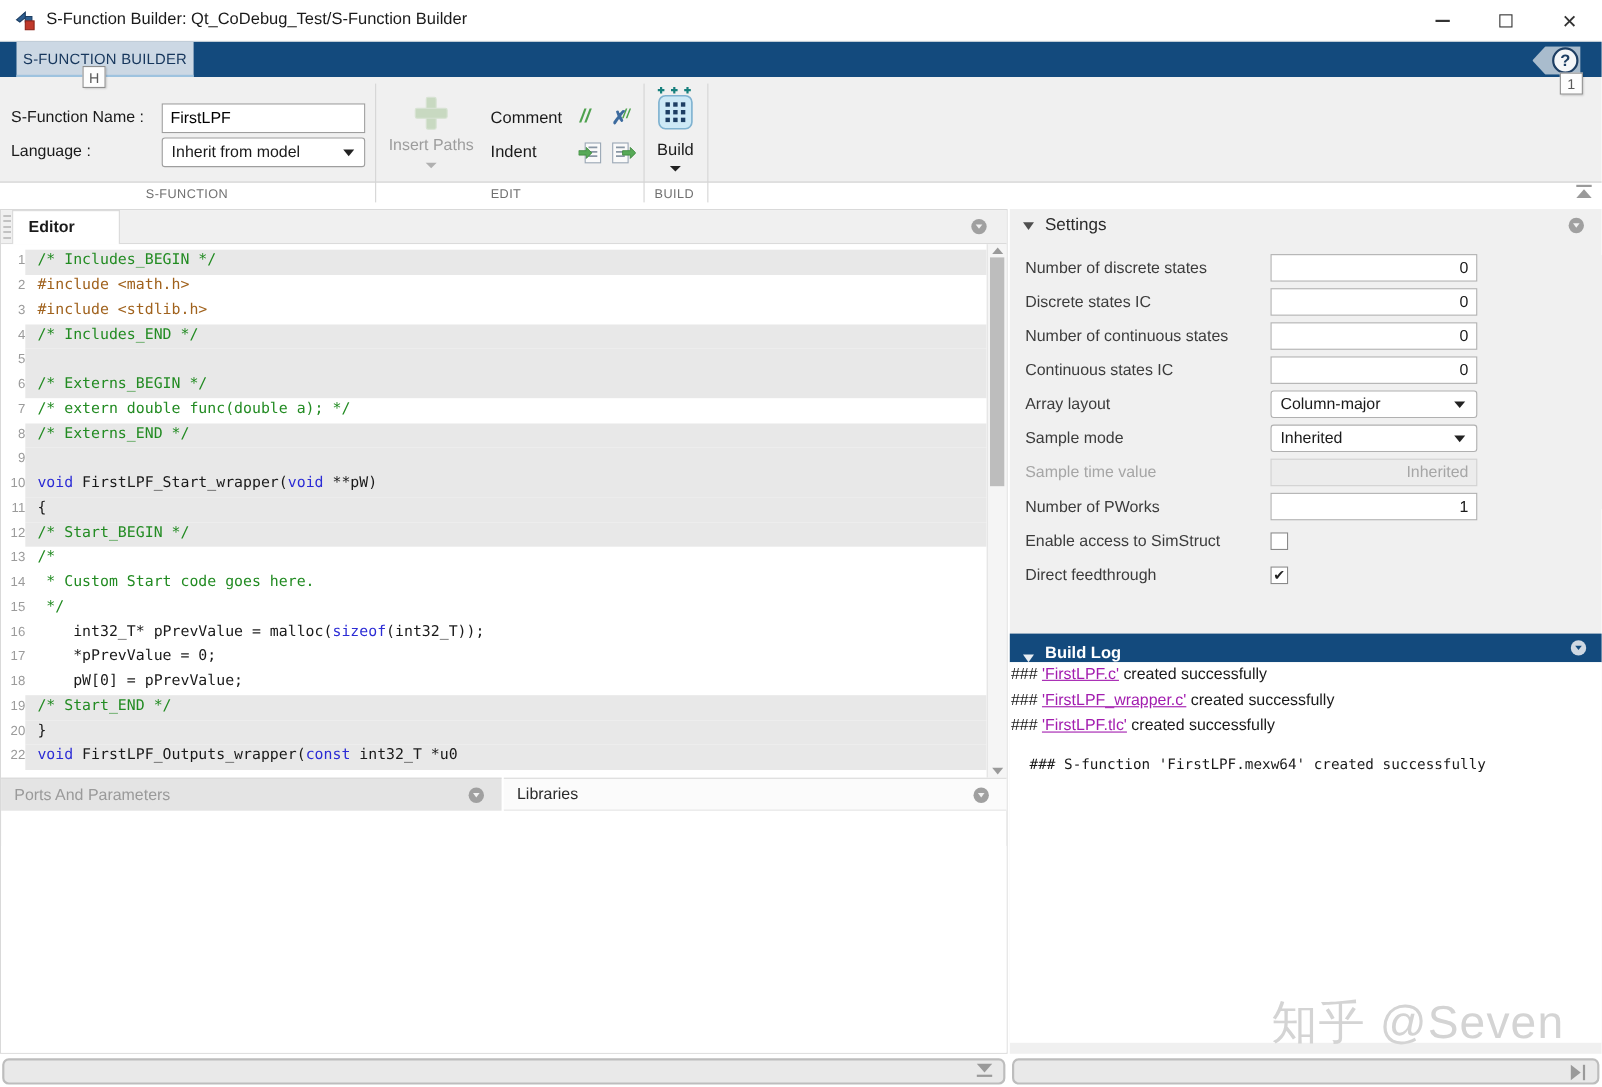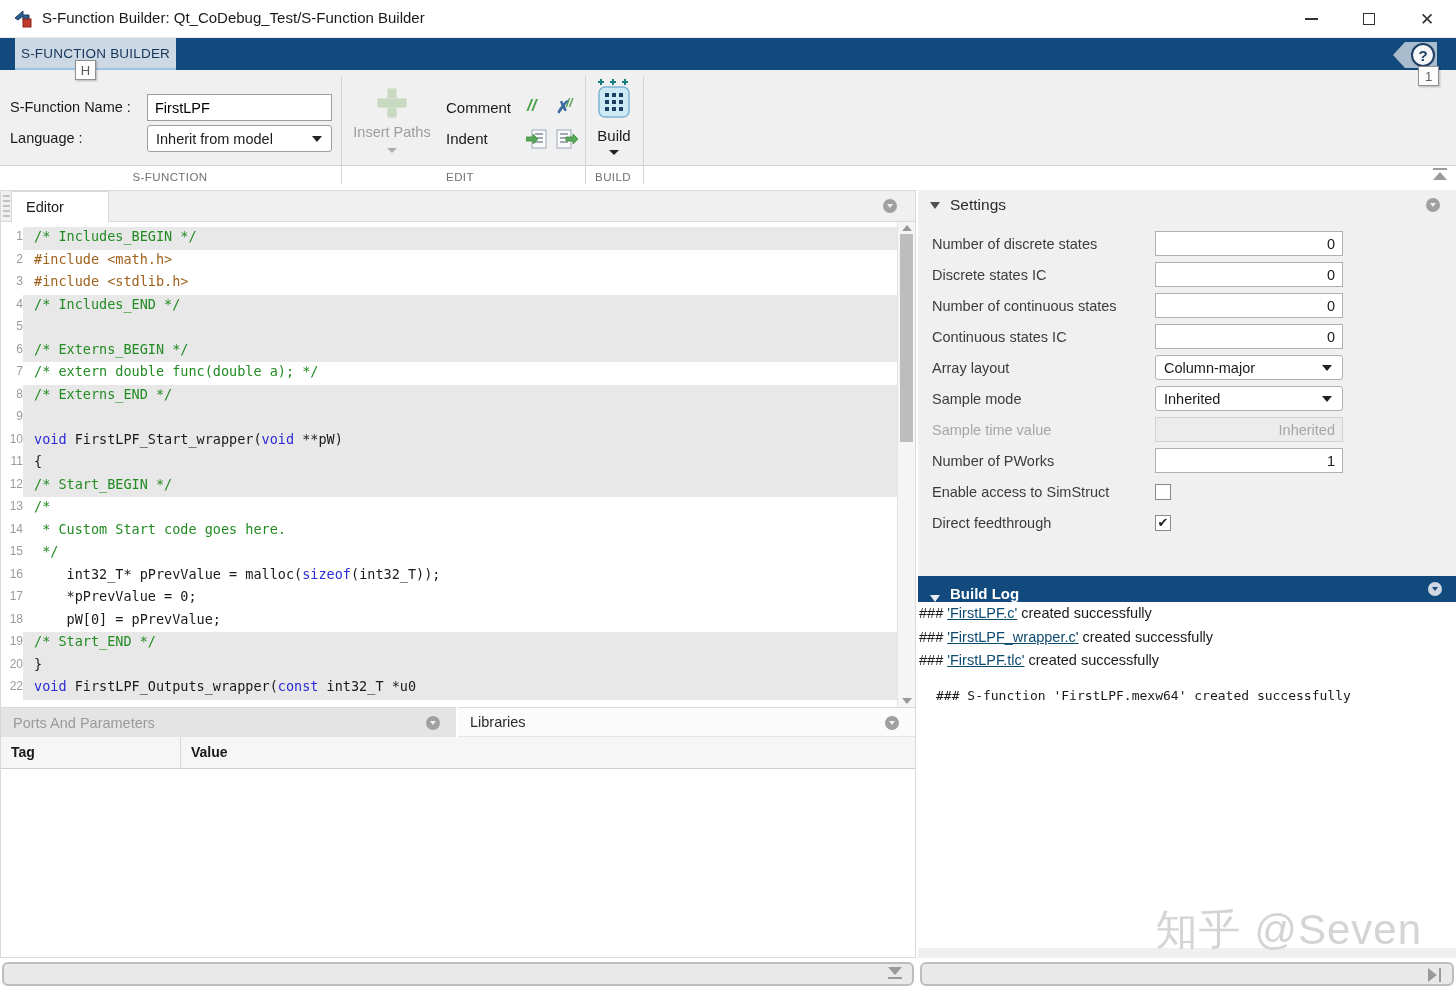--- a/index.html
+++ b/index.html
@@ -64,21 +64,21 @@
 
   
   .action-circle { width:14px; height:14px; border-radius:50%; background:#a0a0a0; position:relative; }
   .action-circle::after { content:""; position:absolute; left:3.5px; top:4.5px; width:0; height:0;
     border-left:3.5px solid transparent; border-right:3.5px solid transparent; border-top:4.5px solid #f2f2f2; }
   .action-circle.on-dark { background:#cfd8e2; }
   .action-circle.on-dark::after { border-top-color:#134a7d; }
 
   
   #left-panel { position:absolute; left:0; top:190px; width:916px; height:768px; background:#fff; border:1px solid #d9d9d9; }
-  #editor-tabstrip { position:absolute; left:0; top:0; width:914px; height:31px; background:#f0f0f0; border-bottom:1px solid #d9d9d9; }
+  #editor-tabstrip { position:absolute; left:0; top:0; width:914px; height:31px; background:#f0f0f0; border-bottom:1px solid #d9d9d9;font-weight:bold; }
   #drag-handle { position:absolute; left:2px; top:4px; width:7px; height:24px;
     background:repeating-linear-gradient(to bottom,#c2c2c2 0 2px,transparent 2px 5px); }
   #editor-tab { position:absolute; left:10px; top:0; width:98px; height:31px; background:#fff;
     border:1px solid #d9d9d9; border-bottom:none; display:flex; align-items:center; padding-left:14px;
     font-size:14.5px; color:#1a1a1a; }
   #editor-tab-action { position:absolute; right:18px; top:8px; }
 
   #code-region { position:absolute; left:0; top:31px; width:896px; height:485px; background:#fff; overflow:hidden; padding-top:5px; }
   .code-line { height:22.5px; display:flex; white-space:pre; font-family:"DejaVu Sans Mono", monospace; font-size:13.5px; }
   .code-line .gutter { width:22px; flex:0 0 22px; text-align:right; color:#9b9b9b; font-size:12px; padding-top:2px;
@@ -127,21 +127,21 @@
   .ctl-check { position:absolute; left:237px; width:16px; height:16px; background:#fff; border:1px solid #8a8a8a;
     font-size:13px; color:#222; display:flex; align-items:center; justify-content:center; }
 
   #buildlog-header { position:absolute; left:0; top:386px; width:538px; height:26px; background:#134a7d;
     display:flex; align-items:flex-end; }
   #buildlog-header .tri-down { border-top-color:#e8edf2; }
   #buildlog-title { font-size:15px; font-weight:bold; color:#fff; }
   #buildlog-header .action-circle { position:absolute; right:14px; top:6px; }
   #buildlog-body { position:absolute; left:0; top:412px; width:538px; height:346px; background:#fff; overflow:hidden; }
   .log-line { font-size:14.5px; color:#1a1a1a; padding:2px 0 2px 1px; line-height:19.5px; }
-  .log-line a { color:#0c4a6e; text-decoration:underline; }
+  .log-line a { color:#a21caf; text-decoration:underline; }
   #log-mono { margin-top:15px; padding-left:18px; font-family:"DejaVu Sans Mono", monospace; font-size:13px; color:#1a1a1a; }
 
   #watermark { position:absolute; right:34px; top:712px; font-size:42px; color:#d4d4d4; letter-spacing:1px; white-space:nowrap; }
 
   
   .bottom-strip { position:absolute; top:962px; height:24px; background:#e9e9e9; border:2px solid #bdbdbd;
     border-radius:6px; }
   #strip-left { left:2px; width:912px; }
   #strip-right { left:920px; width:534px; }
   #collapse-down-icon { position:absolute; right:10px; top:3px; width:14px; }
@@ -299,24 +299,20 @@
     <div id="ports-tab">
       <span>Ports And Parameters</span>
       <div class="action-circle"></div>
     </div>
     <div id="libraries-tab">
       <span>Libraries</span>
       <div class="action-circle"></div>
     </div>
   </div>
 
-  <div id="table-header">
-    <div class="col" id="col-tag">Tag</div>
-    <div class="col">Value</div>
-  </div>
   <div id="table-body"></div>
 </div>
 
 <div id="right-panel">
   <div id="settings-header">
     <div class="tri-down"></div>
     <span id="settings-title">Settings</span>
     <div class="action-circle"></div>
   </div>
   <div id="settings-rows">

